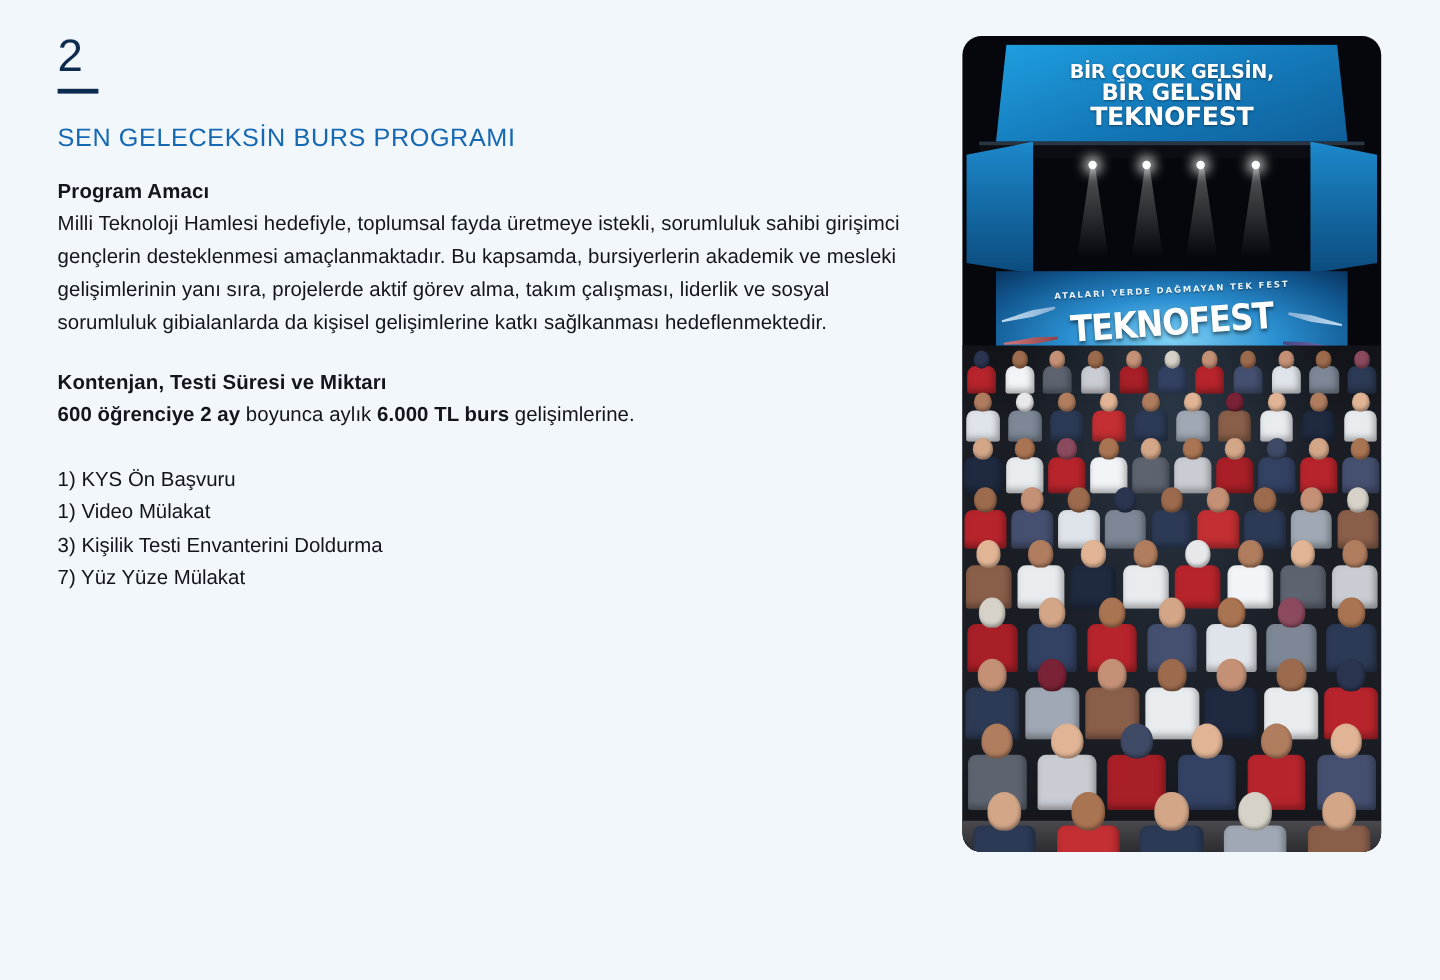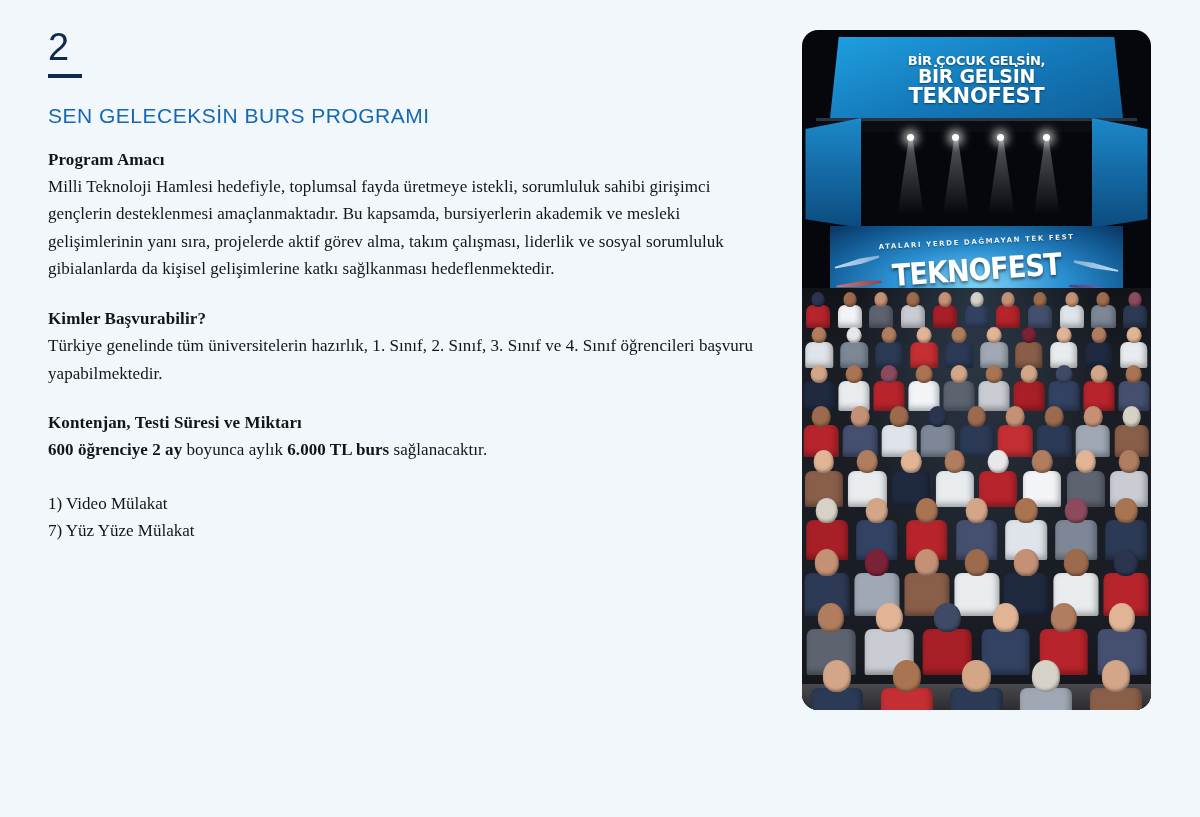--- a/index.html
+++ b/index.html
@@ -42,21 +42,21 @@
   }
 
   .section-title {
     font-size: 21px;
     font-weight: 400;
     color: #1668b3;
     letter-spacing: 0.5px;
     margin-bottom: 22px;
   }
 
-  .block { margin-bottom: 26px; font-family: Liberation Serif, serif; }
+  .block { margin-bottom: 26px; }
 
   .block-heading {
     font-size: 17px;
     font-weight: 700;
     color: #12151c;
     margin-bottom: 3px;
     letter-spacing: 0.1px;
   }
 
   .block-body {
@@ -107,21 +107,21 @@
     padding-top: 4px;
   }
   .stage-banner .ln {
     color: #ffffff;
     font-weight: 700;
     font-family: "DejaVu Sans", sans-serif;
     letter-spacing: -0.3px;
     text-shadow: 0 1px 2px rgba(0,0,0,.45);
     line-height: 1.0;
   }
-  .stage-banner .l1 { font-size: 13px; }
+  .stage-banner .l1 { font-size: 16px; }
   .stage-banner .l2 { font-size: 19px; }
   .stage-banner .l3 { font-size: 21px; }
 
   
   .truss {
     position: absolute;
     left: 4%;
     top: 88px;
     width: 92%;
     height: 14px;
@@ -259,33 +259,31 @@
   <div class="step-number">2</div>
   <div class="step-rule"></div>
 
   <div class="section-title">SEN GELECEKSİN BURS PROGRAMI</div>
 
   <div class="block">
     <div class="block-heading">Program Amacı</div>
     <div class="block-body">Milli Teknoloji Hamlesi hedefiyle, toplumsal fayda üretmeye istekli, sorumluluk sahibi girişimci gençlerin desteklenmesi amaçlanmaktadır. Bu kapsamda, bursiyerlerin akademik ve mesleki gelişimlerinin yanı sıra, projelerde aktif görev alma, takım çalışması, liderlik ve sosyal sorumluluk gibialanlarda da kişisel gelişimlerine katkı sağlkanması hedeflenmektedir.</div>
   </div>
 
-  <div class="block">
-    <div class="block-heading">Kimler Başvurabilir?</div>
-    <div class="block-body">Türkiye genelinde tüm üniversitelerin hazırlık, 1. Sınıf, 2. Sınıf, 3. Sınıf ve 4. Sınıf öğrencileri başvuru yapabilmektedir.</div>
-  </div>
 
   <div class="block">
     <div class="block-heading">Kontenjan, Testi Süresi ve Miktarı</div>
-    <div class="block-body"><b>600 öğrenciye 2 ay</b><span> boyunca aylık </span><b>6.000 TL burs</b><span> sağlanacaktır.</span></div>
+    <div class="block-body"><b>600 öğrenciye 2 ay</b><span> boyunca aylık </span><b>6.000 TL burs</b><span> gelişimlerine.</span></div>
   </div>
 
   <div class="block">
     <ul class="steps-list">
+      <li>1) KYS Ön Başvuru</li>
       <li>1) Video Mülakat</li>
+      <li>3) Kişilik Testi Envanterini Doldurma</li>
       <li>7) Yüz Yüze Mülakat</li>
     </ul>
   </div>
 
 </div>
 
 <div class="photo-frame">
   <div class="photo-inner">
 
     <div class="stage-banner">

